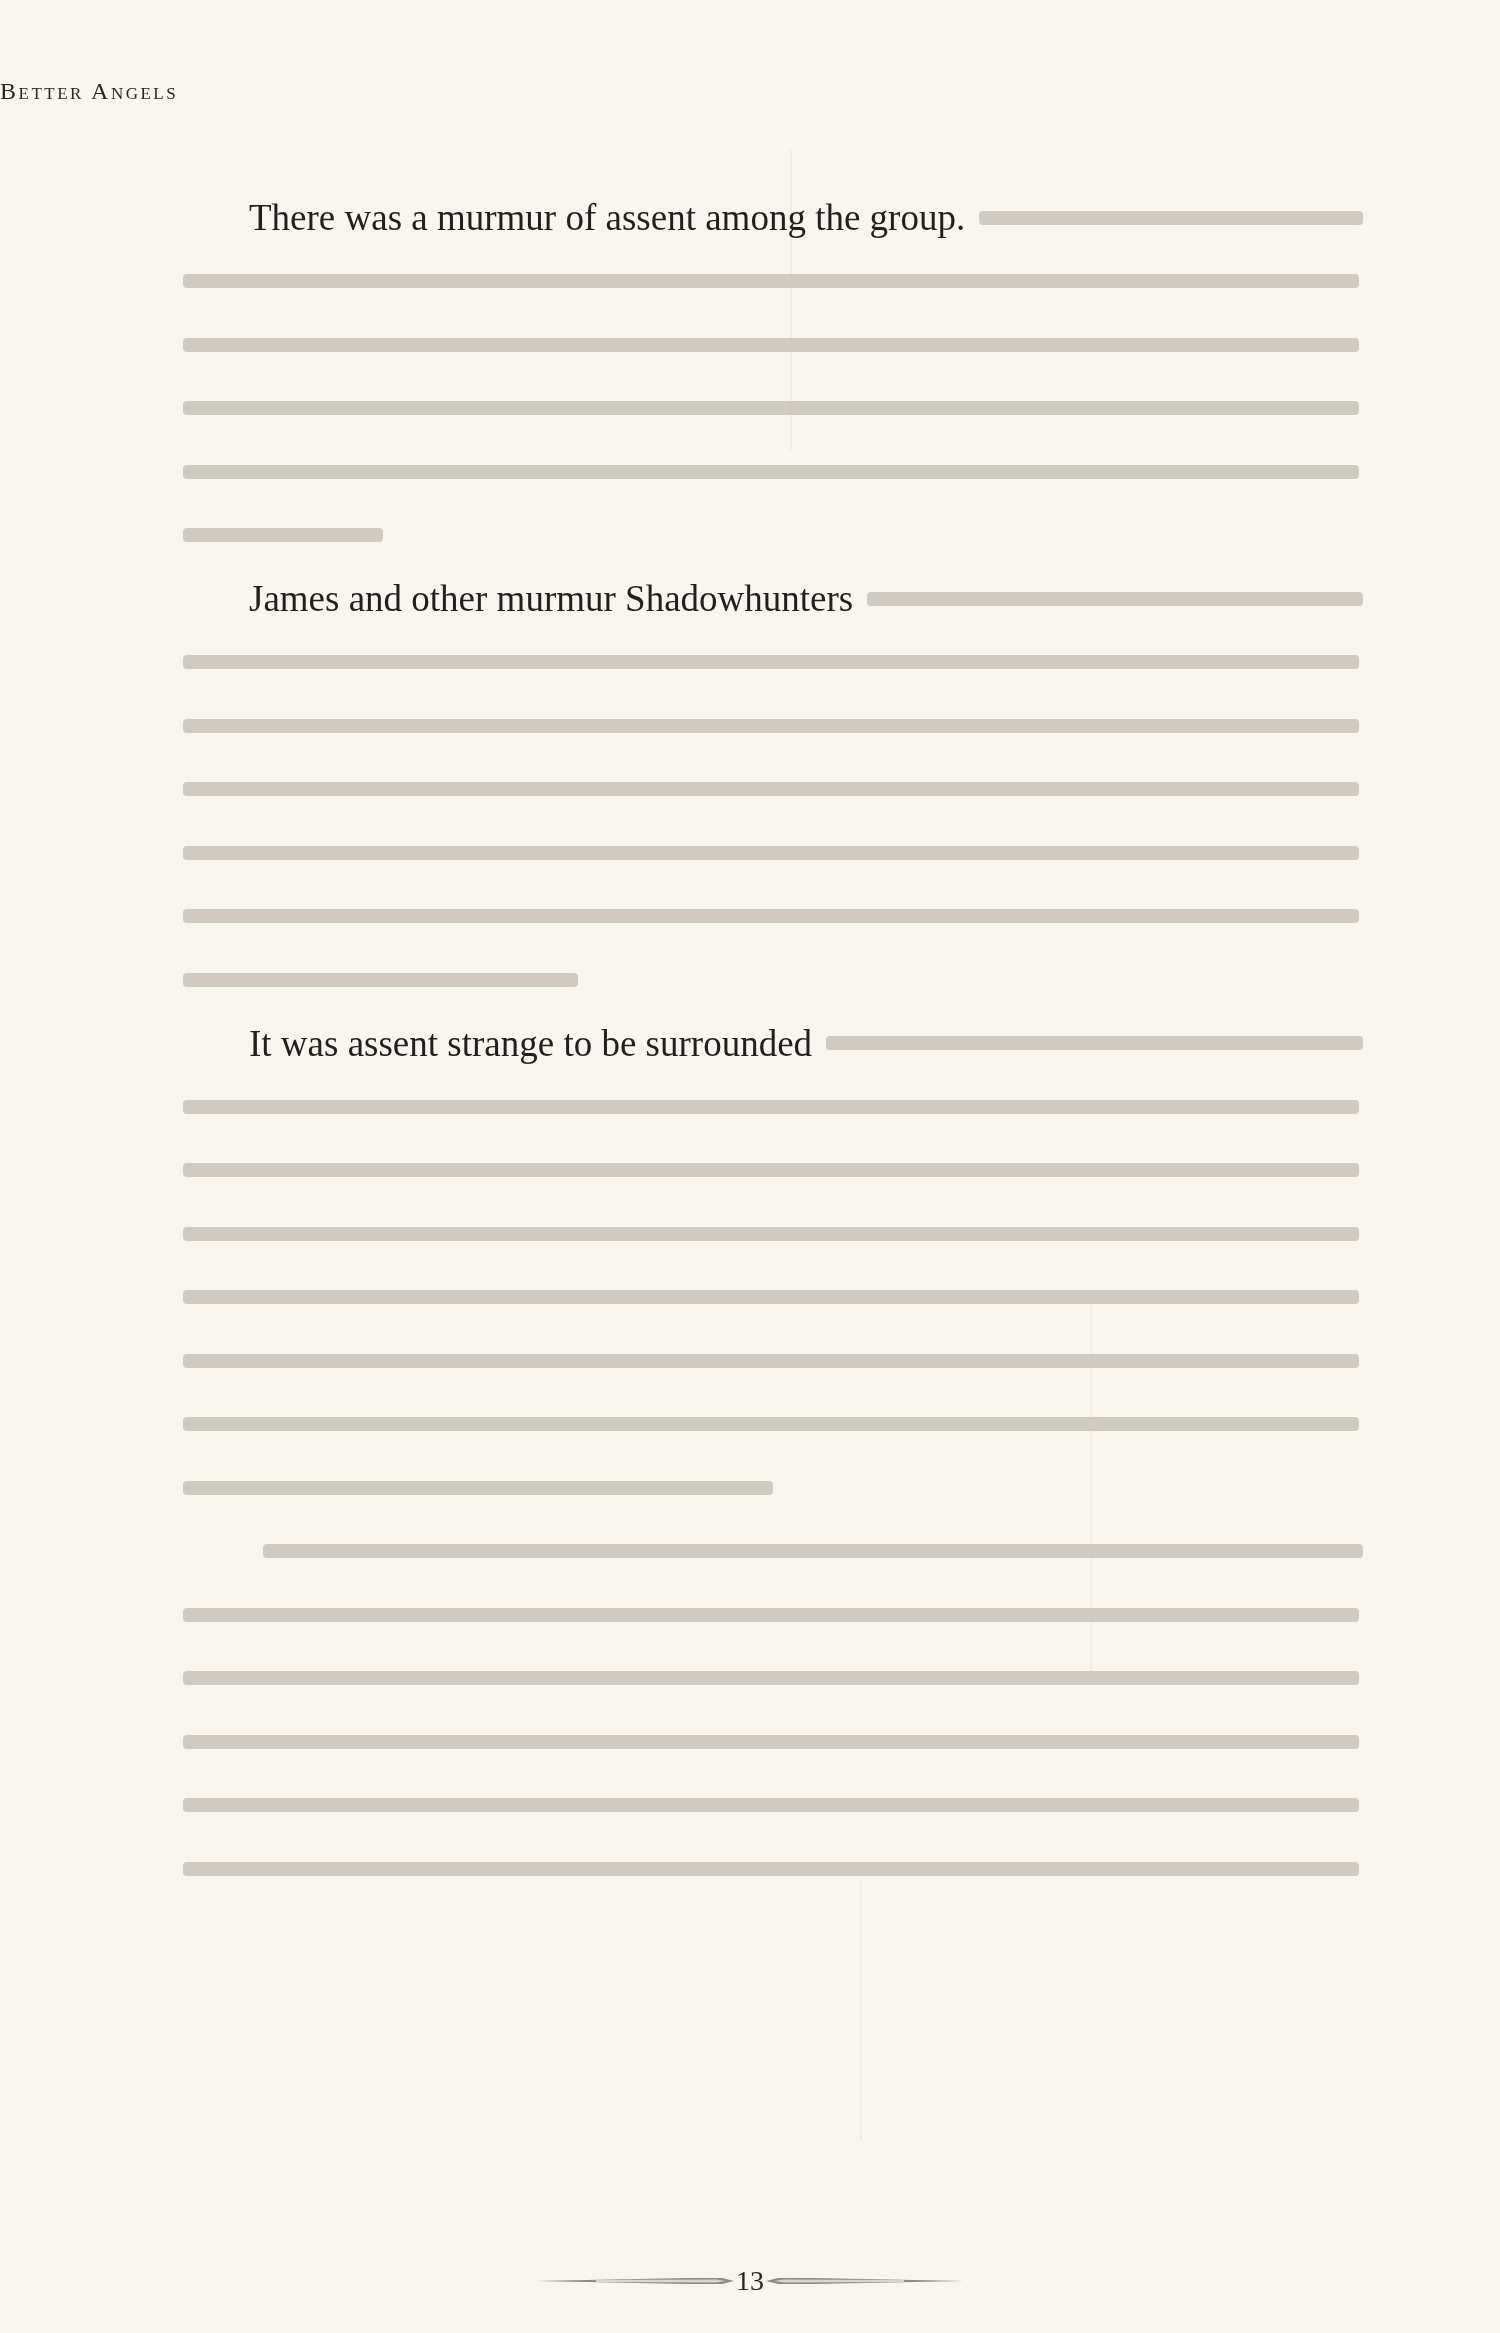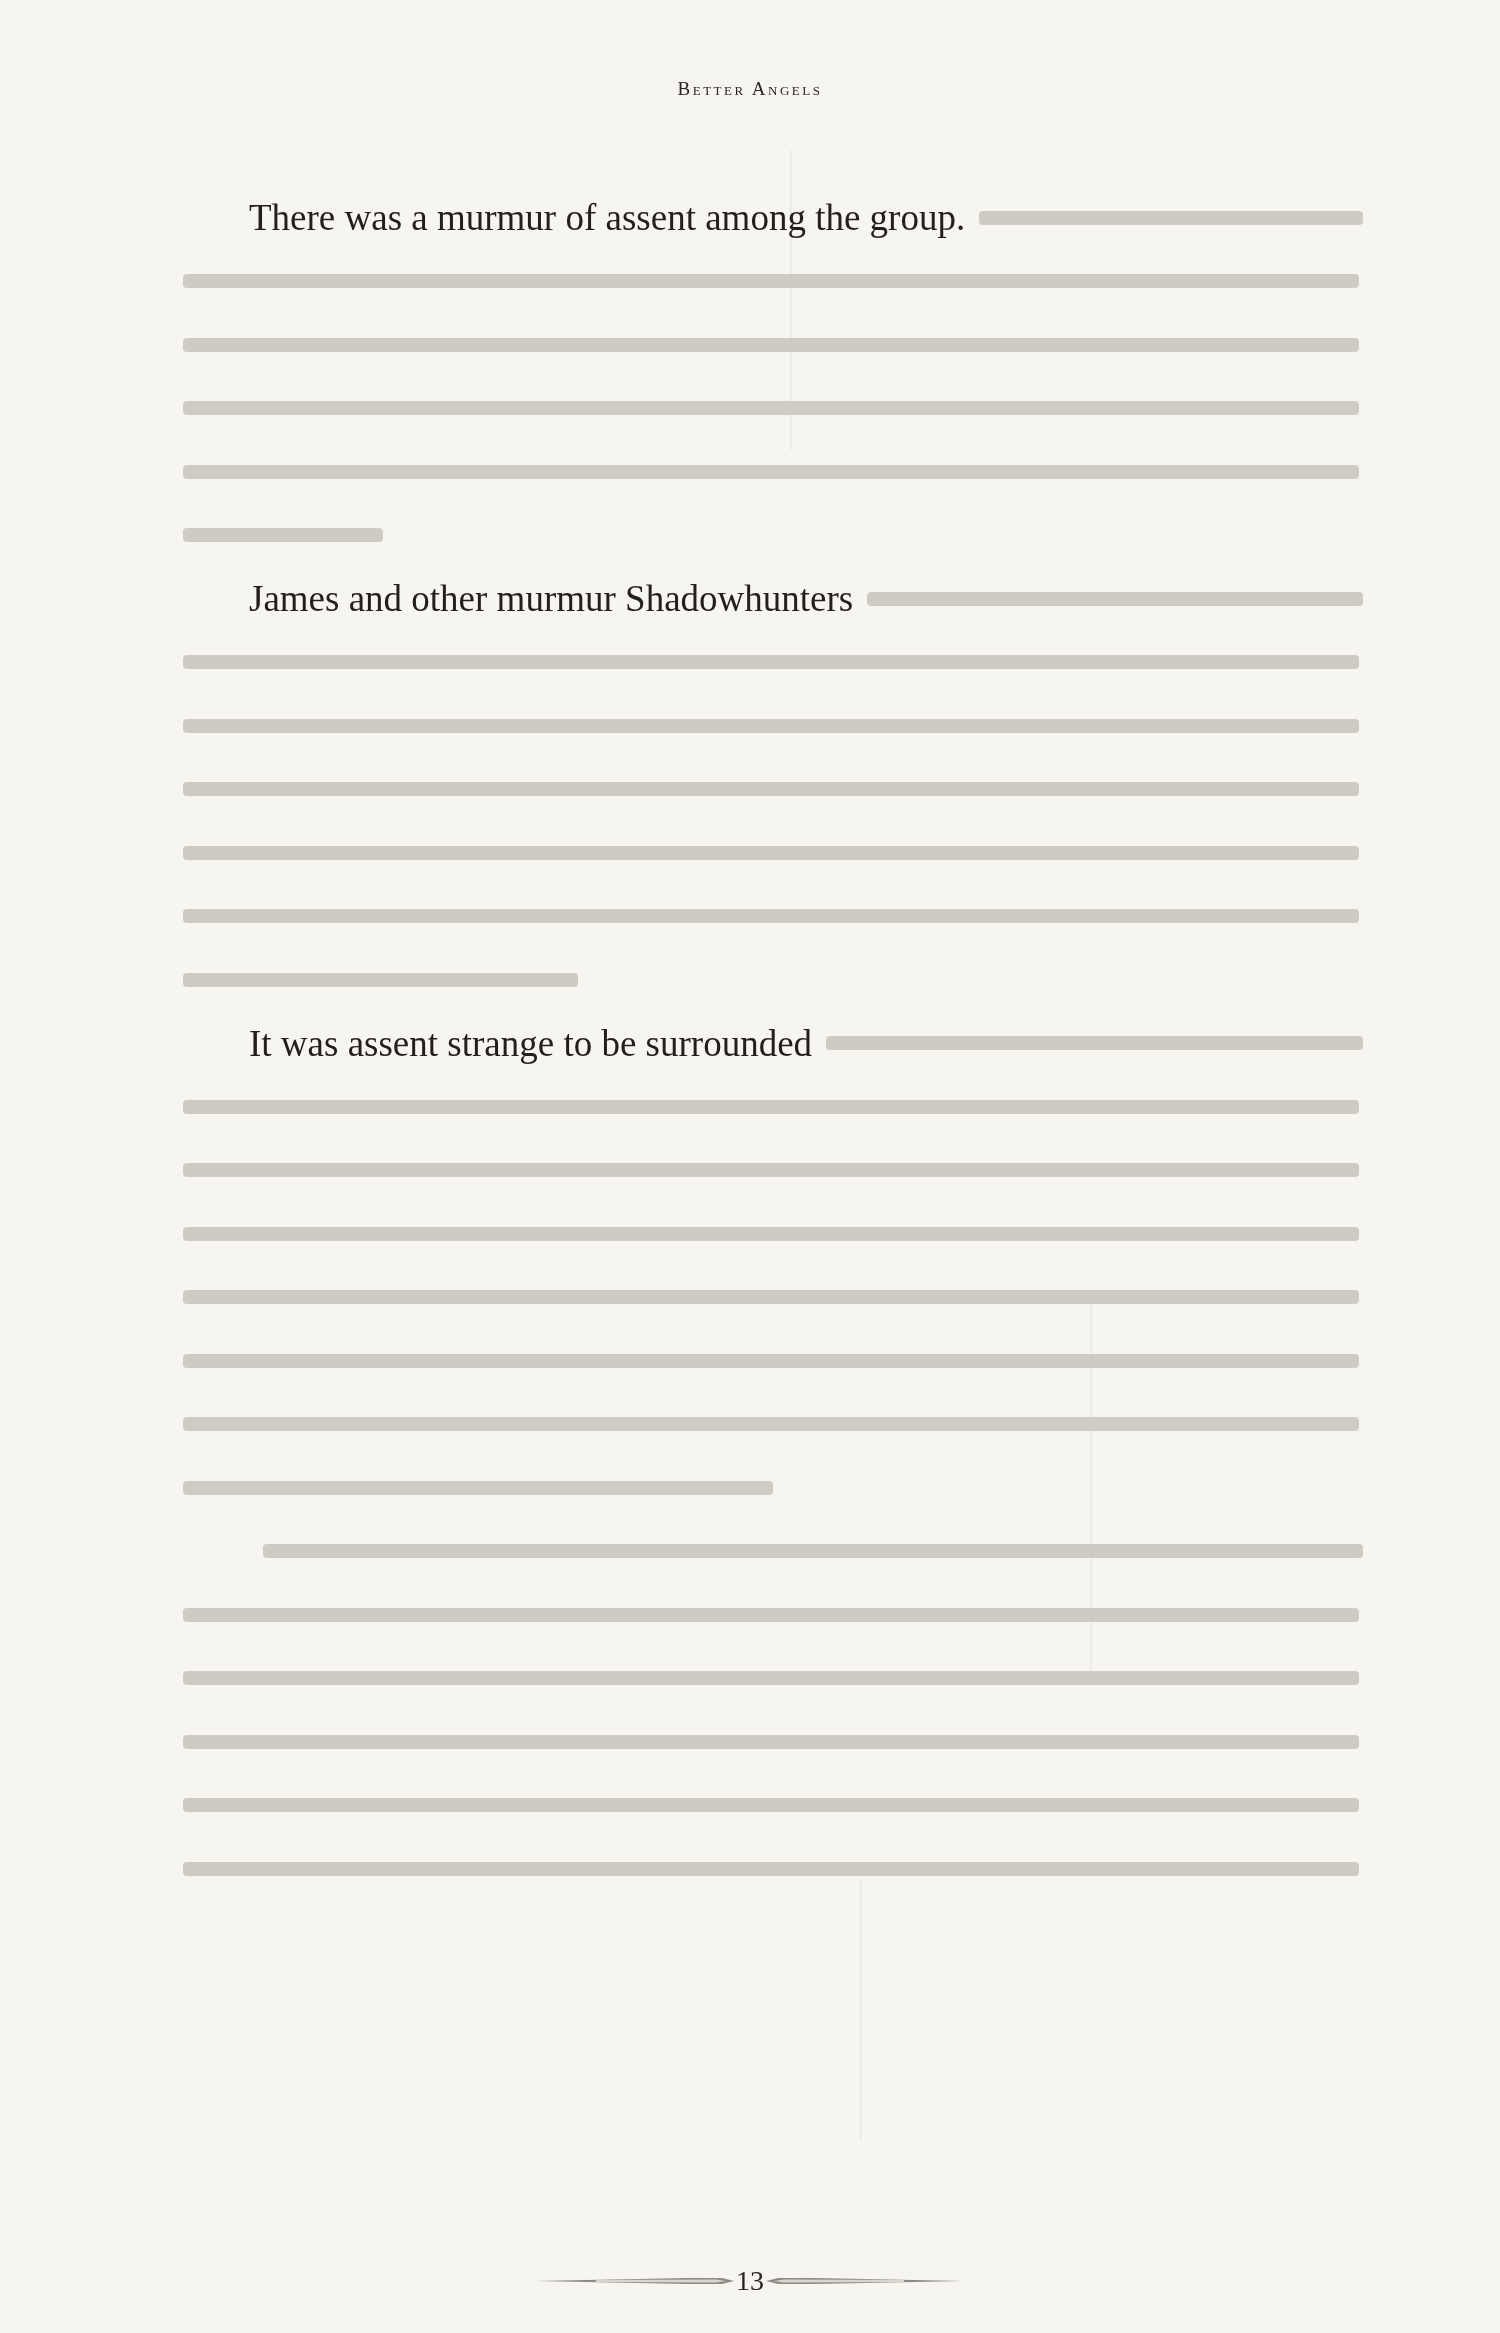--- a/index.html
+++ b/index.html
@@ -18,22 +18,22 @@
     .scan-streak {
       position: absolute;
       width: 2px;
       background: rgba(0,0,0,0.035);
     }
     .running-head {
       position: absolute;
       top: 78px;
       left: 0;
       width: 100%;
-      text-align: center;
-      font-size: 19px;
+      text-align: left;
+      font-size: 24px;
       letter-spacing: 2.5px;
       font-variant: small-caps;
       color: #2a2522;
     }
     .body-text {
       position: absolute;
       left: 183px;
       top: 186px;
       width: 1180px;
     }

